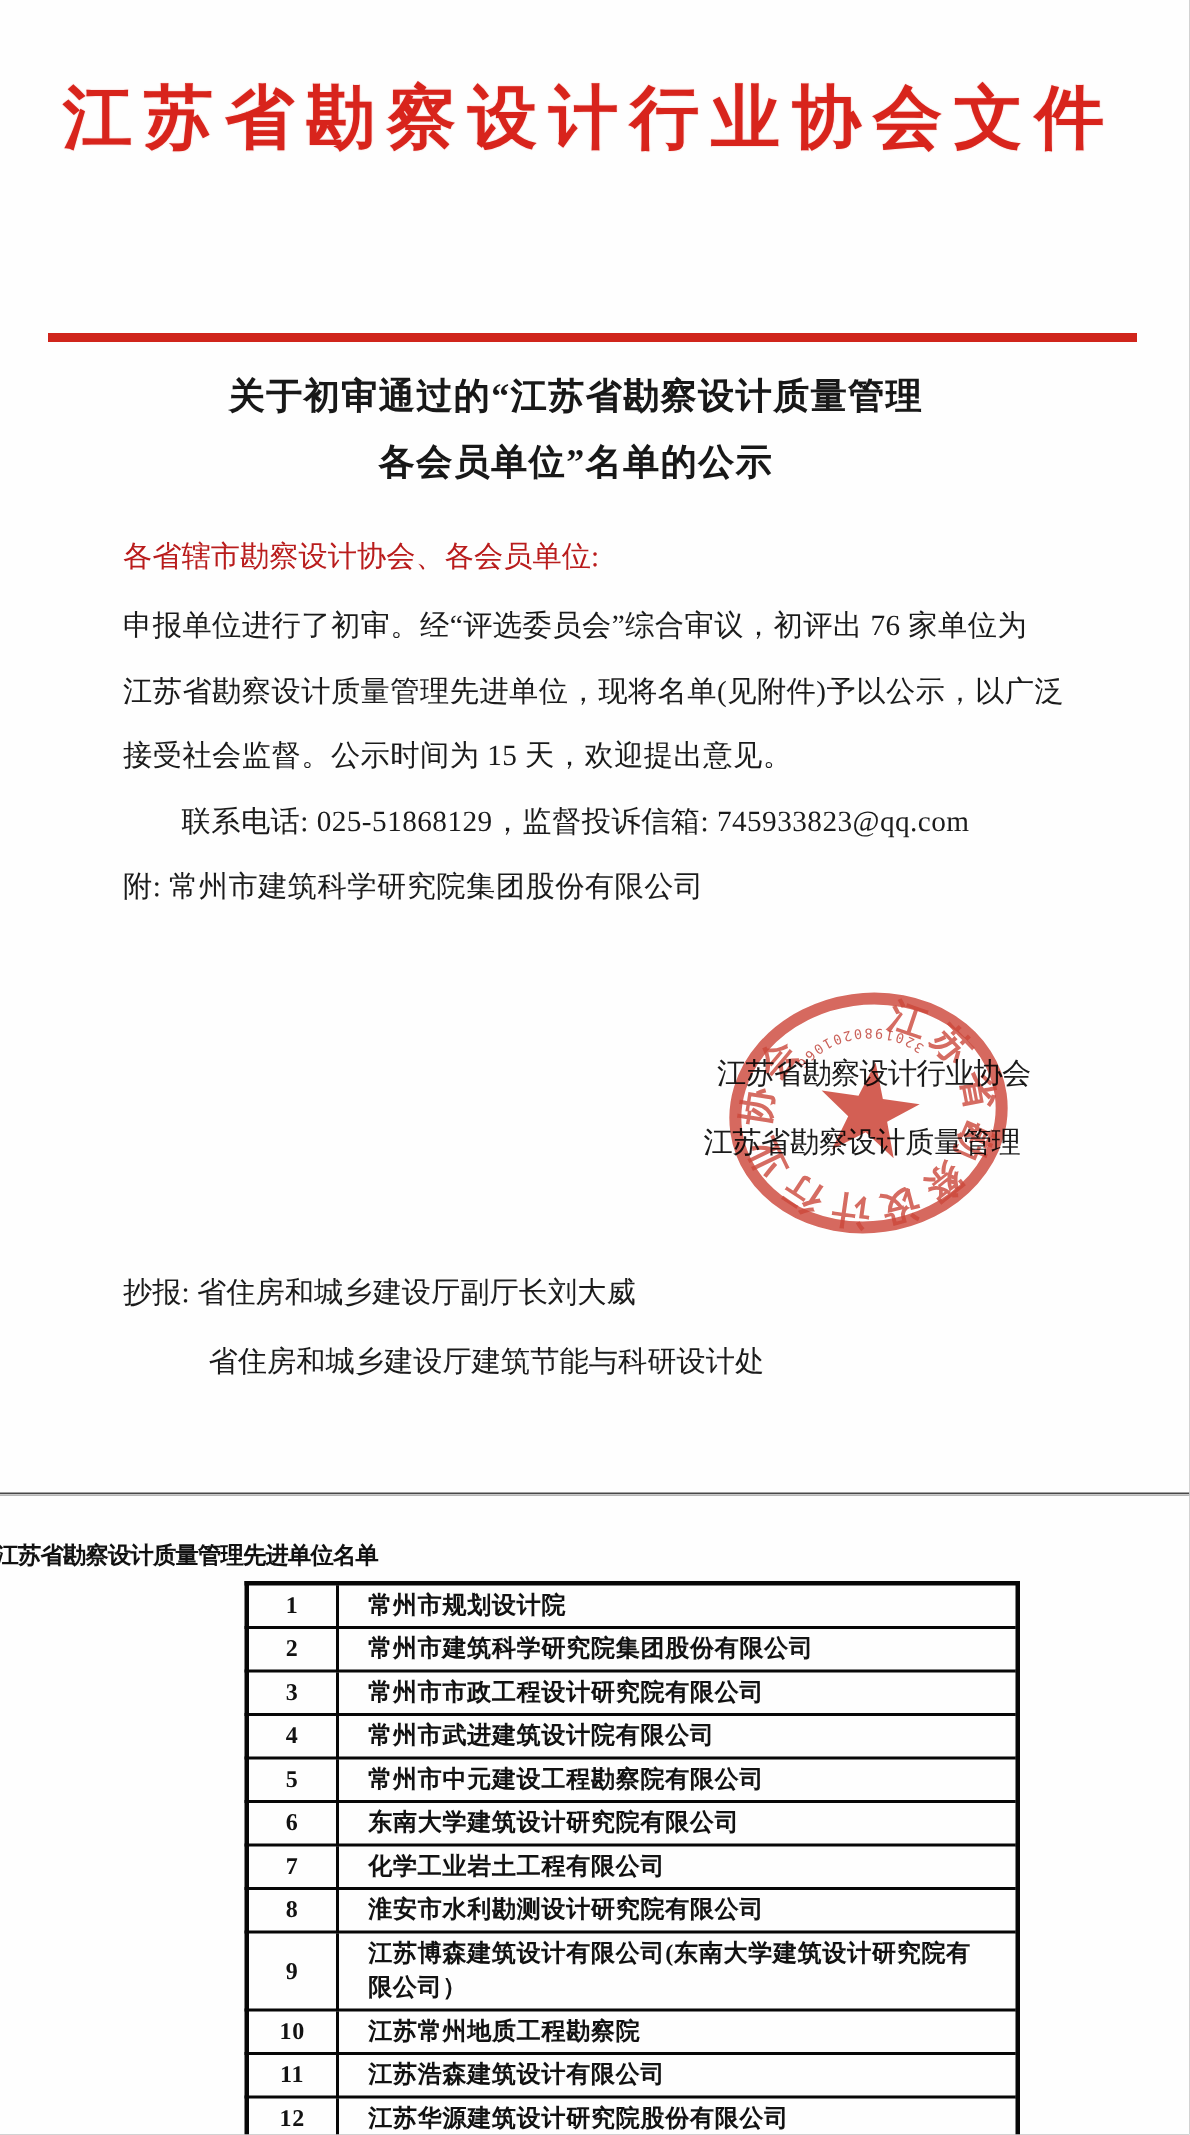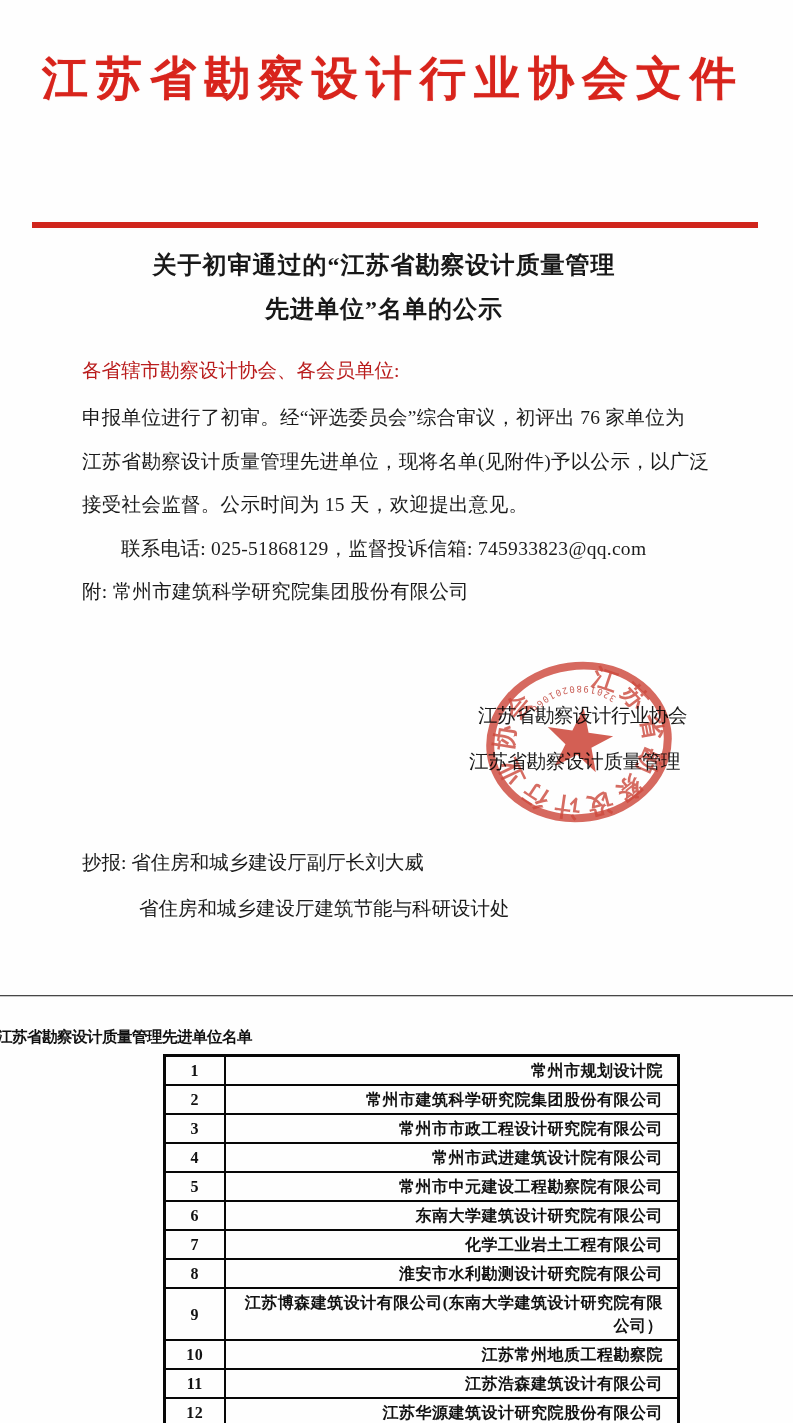--- a/index.html
+++ b/index.html
@@ -36,34 +36,34 @@
     position:absolute; left:163px; top:1054px; width:517px;
     border-collapse:collapse; table-layout:fixed;
   }
   table.units td {
     border:2px solid #070707; font-weight:bold; font-size:16px;
     color:#121212; letter-spacing:0.5px; vertical-align:middle;
     line-height:23px; height:25px; overflow:hidden;
   }
   table.units { border:3px solid #070707; }
   table.units td.no { width:60px; text-align:center; padding:1px 0; }
-  table.units td.name { padding:2px 14px 2px 4px;text-align:right; }
+  table.units td.name { padding:2px 14px 2px 20px; }
 </style>
 </head>
 <body>
 
 <div class="page">
 
   <div class="letterhead">江苏省勘察设计行业协会文件</div>
 
   <div class="red-rule"></div>
 
   <div class="doc-title">
     <div>关于初审通过的“江苏省勘察设计质量管理</div>
-    <div>先进单位”名单的公示</div>
+    <div>各会员单位”名单的公示</div>
   </div>
 
   <div class="salutation">各省辖市勘察设计协会、各会员单位:</div>
 
   <div class="body-lines" id="body-lines">
       <div class="line">申报单位进行了初审。经“评选委员会”综合审议，初评出 76 家单位为</div>
       <div class="line">江苏省勘察设计质量管理先进单位，现将名单(见附件)予以公示，以广泛</div>
       <div class="line">接受社会监督。公示时间为 15 天，欢迎提出意见。</div>
       <div class="line indent">联系电话: 025-51868129，监督投诉信箱: 745933823@qq.com</div>
       <div class="line">附: 常州市建筑科学研究院集团股份有限公司</div>

